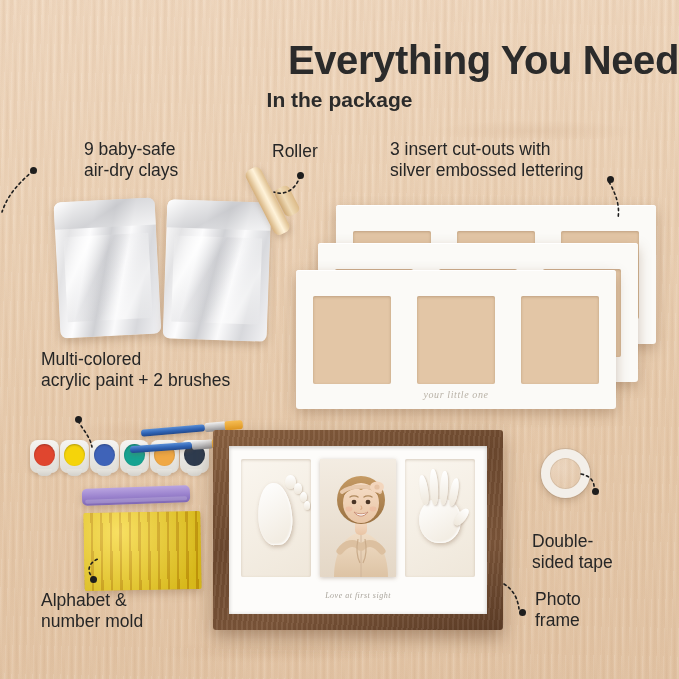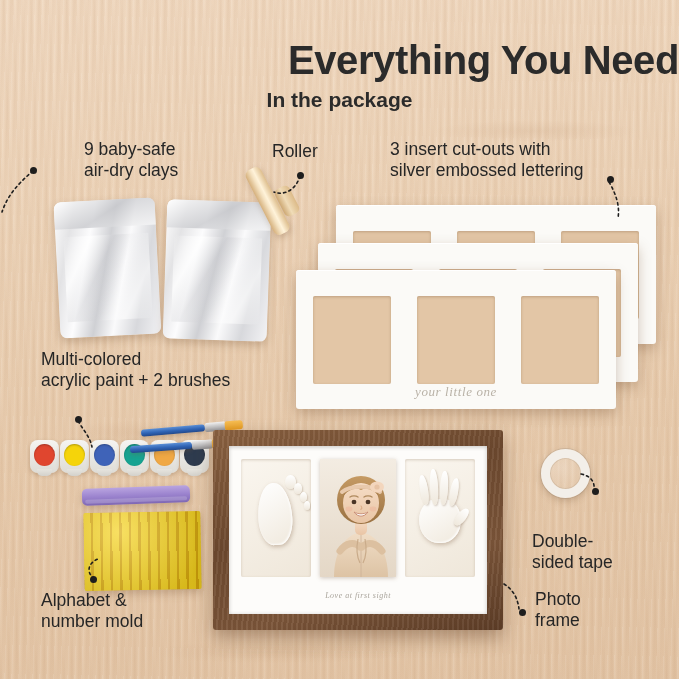--- a/index.html
+++ b/index.html
@@ -68,21 +68,21 @@
   #rollerhandle{position:absolute;left:279px;top:186px;width:16px;height:30px;transform:rotate(-27deg);
     border-radius:5px;background:linear-gradient(90deg,#cda873,#f0dcb8 45%,#dcba88);}
 
   
   .mat{position:absolute;background:#fbfaf7;border-radius:3px;
        box-shadow:0 5px 13px rgba(120,85,55,.34), 0 1px 0 rgba(255,255,255,.9) inset;
        display:flex;align-items:center;justify-content:space-between;
        padding:0 17px;box-sizing:border-box;}
   .mat .win{background:#e3c6a6;box-shadow:0 1px 3px rgba(120,85,55,.35) inset;border-radius:2px;}
   .mat .cap{position:absolute;left:0;right:0;bottom:9px;text-align:center;
-     font-size:13px;color:#b9b2a7;font-family:"Liberation Serif",serif;font-style:italic;letter-spacing:.6px;}
+     font-size:10px;color:#b9b2a7;font-family:"Liberation Serif",serif;font-style:italic;letter-spacing:.6px;}
   #mat3{left:336px;top:205px;width:320px;height:139px;}
   #mat3 .win{width:78px;height:88px;}
   #mat2{left:318px;top:243px;width:320px;height:139px;}
   #mat2 .win{width:78px;height:88px;}
   #mat1{left:296px;top:270px;width:320px;height:139px;}
   #mat1 .win{width:78px;height:88px;}
   .cap-script{font-family:"Liberation Serif",serif;font-style:italic;}
 
   
   #paints{position:absolute;left:30px;top:440px;width:180px;height:34px;}

